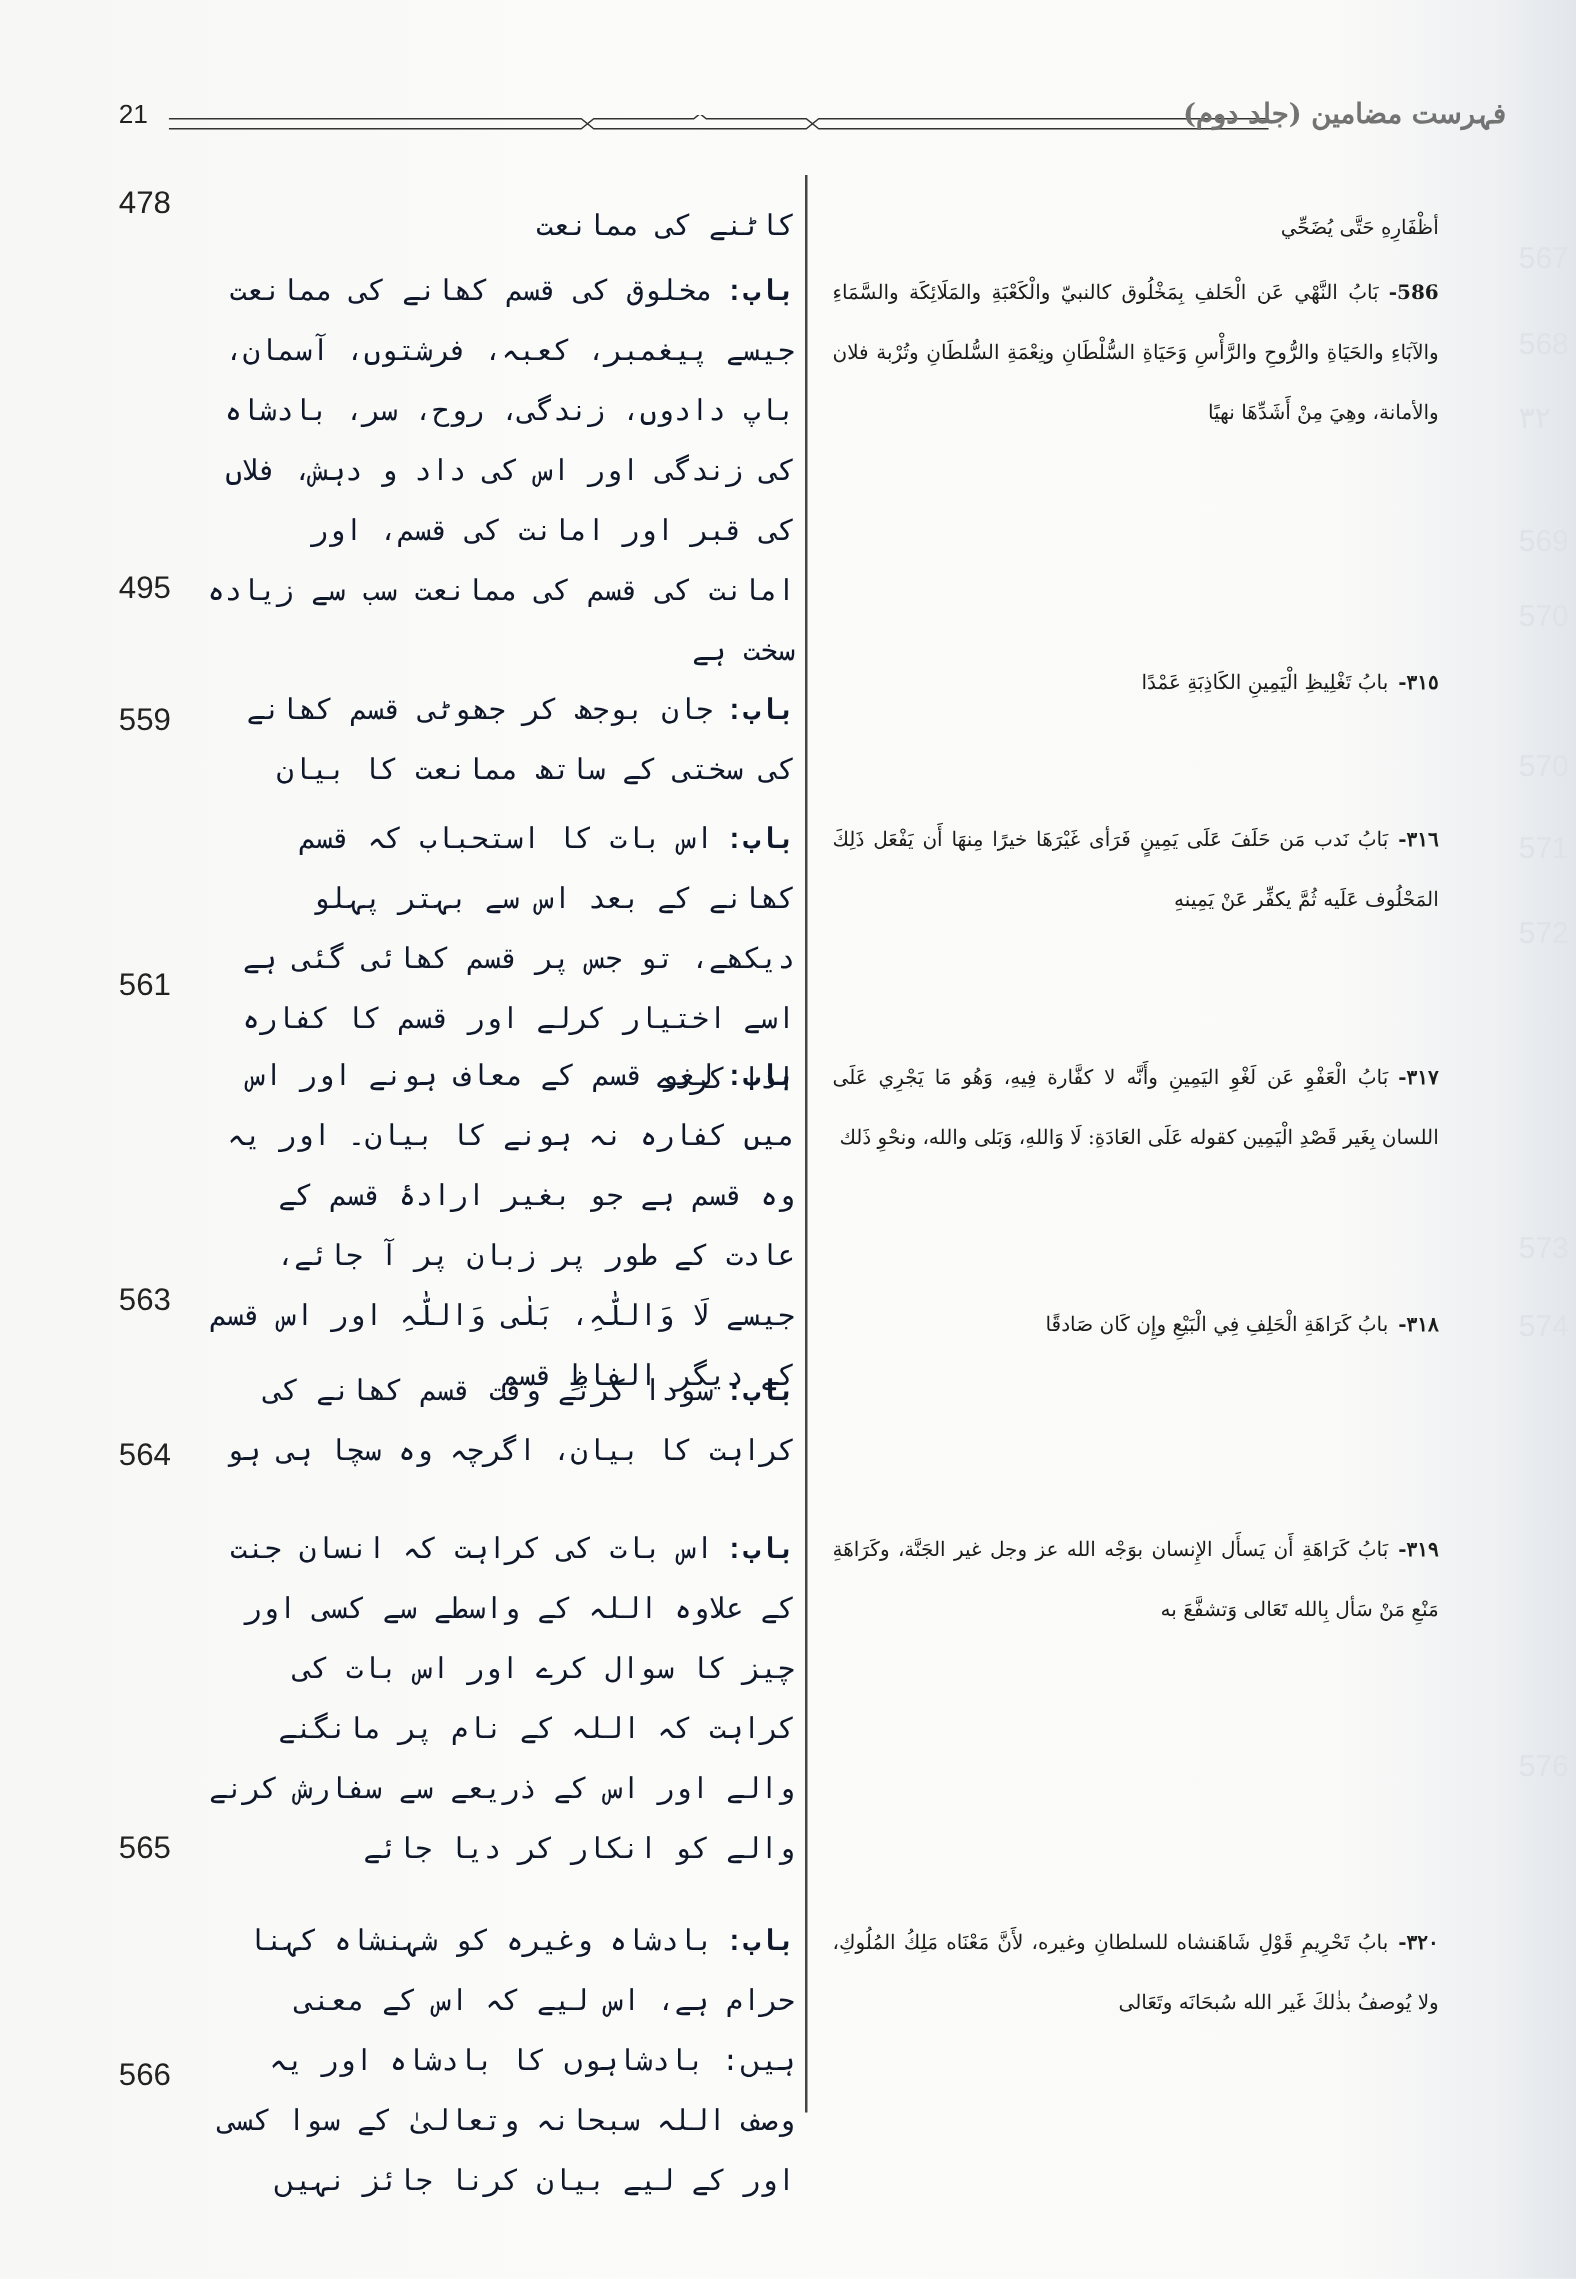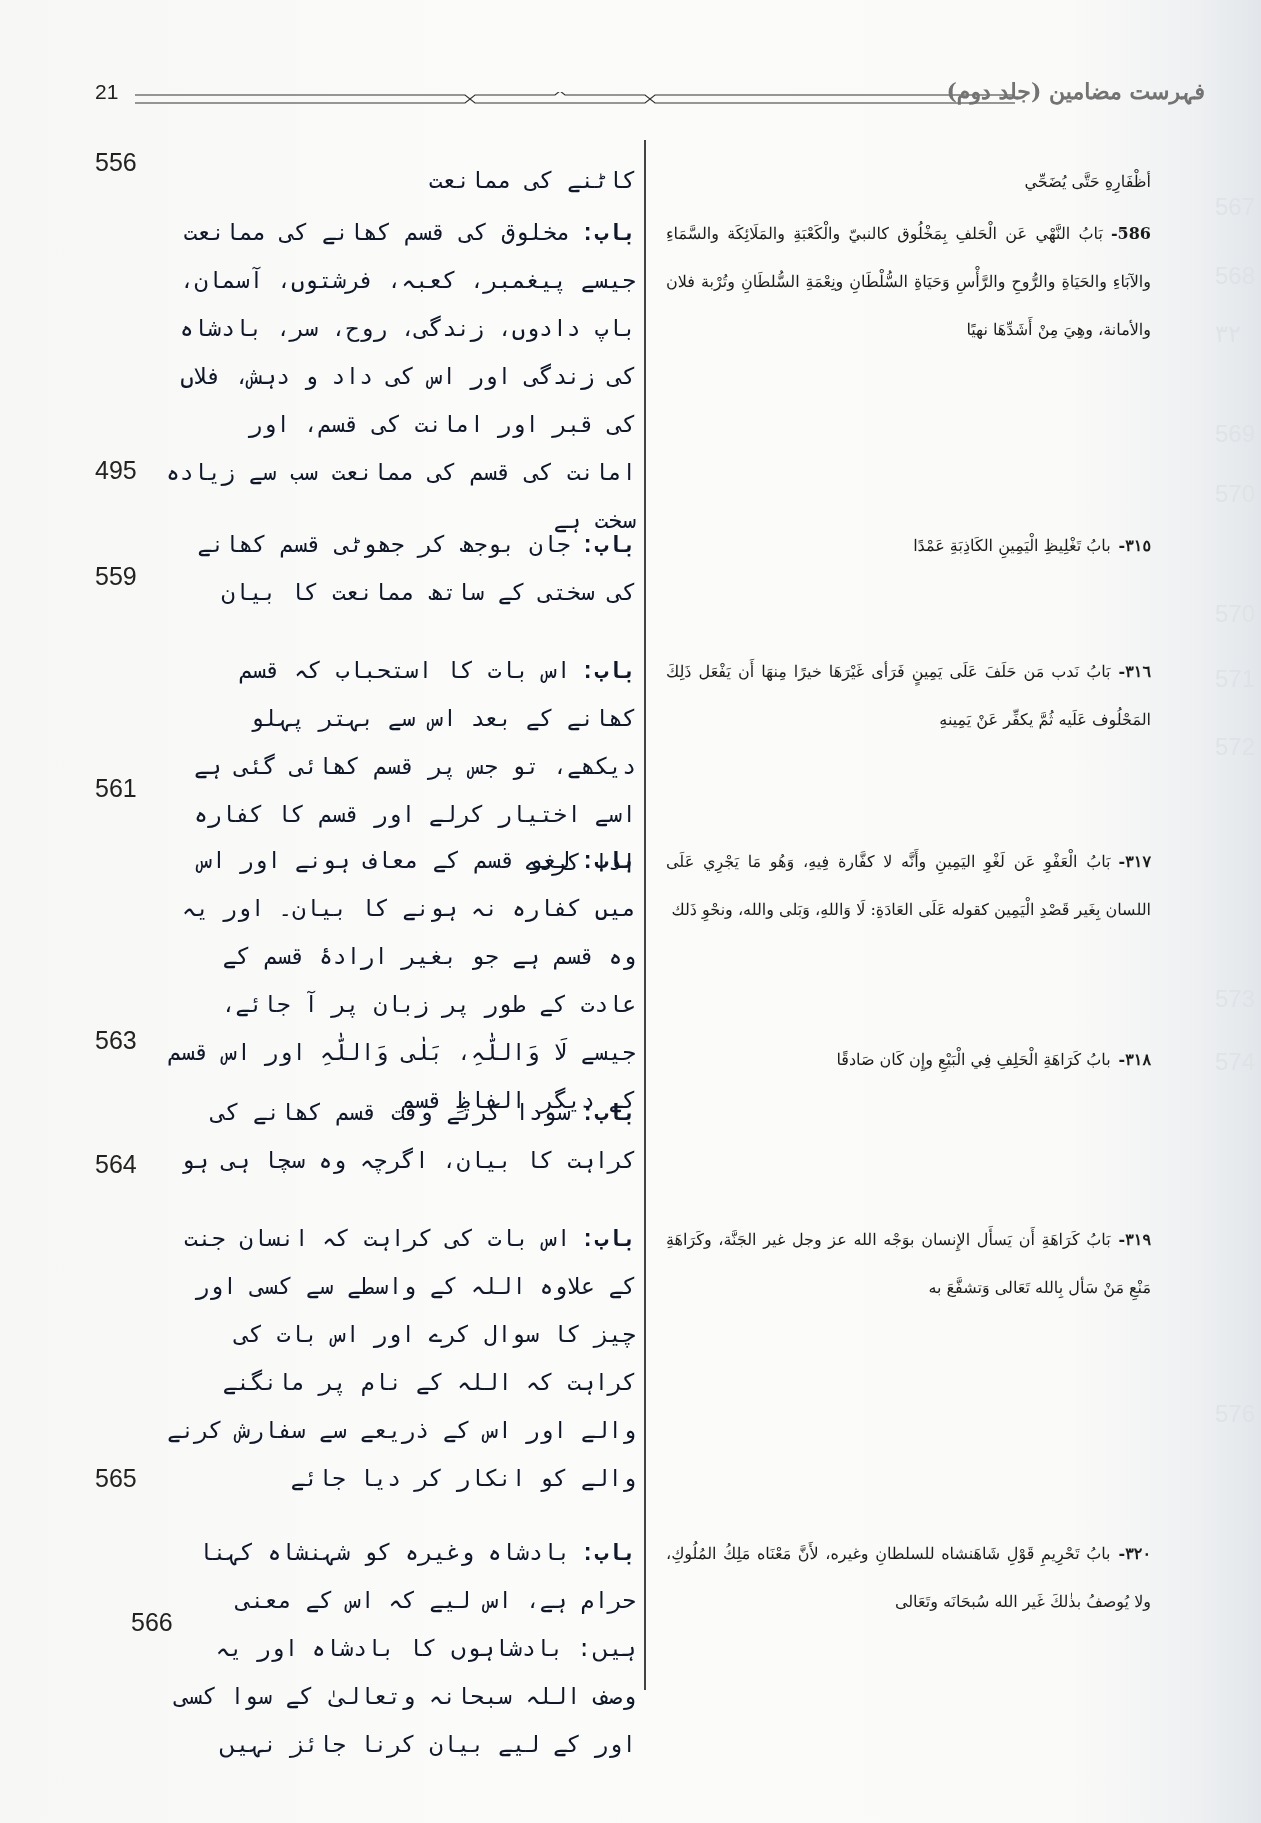--- a/index.html
+++ b/index.html
@@ -30,42 +30,42 @@
     <path d="M0 11 H330 L340 3 H420 L425 -1 L430 3 H510 L520 11 H880" stroke="#333" stroke-width="1.2" fill="none"></path>
   </svg>
   <span class="header-title">فہرست مضامین (جلد دوم)</span>
 </div>
 
 <div class="divider"></div>
 
 <div id="entries">
     <div class="ar" style="top: 158px;"><span>أظْفَارِهِ حَتَّى يُضَحِّي</span></div>
     <div class="ur" style="top: 158px;"><span>کاٹنے کی ممانعت</span></div>
-    <div class="pg" style="top: 148px;">556</div>
+    <div class="pg" style="top: 148px;">478</div>
     <div class="ar" style="top: 210px;"><span class="num">586-</span><span>بَابُ النَّهْي عَن الْحَلفِ بِمَخْلُوق كالنبيّ والْكَعْبَةِ والمَلَائِكَة والسَّمَاءِ والآبَاءِ والحَيَاةِ والرُّوحِ والرَّأْسِ وَحَيَاةِ السُّلْطَانِ ونِعْمَةِ السُّلطَانِ وتُرْبة فلان والأمانة، وهِيَ مِنْ أَشَدِّهَا نهيًا</span></div>
     <div class="ur" style="top: 210px;"><span class="bab">باب:</span><span>مخلوق کی قسم کھانے کی ممانعت جیسے پیغمبر، کعبہ، فرشتوں، آسمان، باپ دادوں، زندگی، روح، سر، بادشاہ کی زندگی اور اس کی داد و دہش، فلاں کی قبر اور امانت کی قسم، اور امانت کی قسم کی ممانعت سب سے زیادہ سخت ہے</span></div>
     <div class="pg" style="top: 456px;">495</div>
     <div class="ar" style="top: 522px;"><span class="num">٣١٥-</span><span>بابُ تَغْلِيظِ الْيَمِينِ الكَاذِبَةِ عَمْدًا</span></div>
-    <div class="ur" style="top: 522px;"><span class="bab">باب:</span><span>جان بوجھ کر جھوٹی قسم کھانے کی سختی کے ساتھ ممانعت کا بیان</span></div>
+    <div class="ur" style="top: 545px;"><span class="bab">باب:</span><span>جان بوجھ کر جھوٹی قسم کھانے کی سختی کے ساتھ ممانعت کا بیان</span></div>
     <div class="pg" style="top: 562px;">559</div>
     <div class="ar" style="top: 648px;"><span class="num">٣١٦-</span><span>بَابُ نَدب مَن حَلَفَ عَلَى يَمِينٍ فَرَأى غَيْرَهَا خيرًا مِنهَا أَن يَفْعَل ذَلِكَ المَحْلُوف عَلَيه ثُمَّ يكفِّر عَنْ يَمِينهِ</span></div>
     <div class="ur" style="top: 648px;"><span class="bab">باب:</span><span>اس بات کا استحباب کہ قسم کھانے کے بعد اس سے بہتر پہلو دیکھے، تو جس پر قسم کھائی گئی ہے اسے اختیار کرلے اور قسم کا کفارہ ادا کردے</span></div>
     <div class="pg" style="top: 774px;">561</div>
     <div class="ar" style="top: 838px;"><span class="num">٣١٧-</span><span>بَابُ الْعَفْوِ عَن لَغْوِ اليَمِينِ وأَنَّه لا كفَّارة فِيهِ، وَهُو مَا يَجْرِي عَلَى اللسان بِغَير قَصْدِ الْيَمِين كقوله عَلَى العَادَةِ: لَا وَاللهِ، وَبَلى والله، ونحْوِ ذَلك</span></div>
     <div class="ur" style="top: 838px;"><span class="bab">باب:</span><span>لغو قسم کے معاف ہونے اور اس میں کفارہ نہ ہونے کا بیان۔ اور یہ وہ قسم ہے جو بغیر ارادۂ قسم کے عادت کے طور پر زبان پر آ جائے، جیسے لَا وَاللّٰہِ، بَلٰی وَاللّٰہِ اور اس قسم کے دیگر الفاظِ قسم</span></div>
     <div class="pg" style="top: 1026px;">563</div>
     <div class="ar" style="top: 1036px;"><span class="num">٣١٨-</span><span>بابُ كَرَاهَةِ الْحَلِفِ فِي الْبَيْعِ وإِن كَان صَادقًا</span></div>
     <div class="ur" style="top: 1090px;"><span class="bab">باب:</span><span>سودا کرتے وقت قسم کھانے کی کراہت کا بیان، اگرچہ وہ سچا ہی ہو</span></div>
     <div class="pg" style="top: 1150px;">564</div>
     <div class="ar" style="top: 1216px;"><span class="num">٣١٩-</span><span>بَابُ كَرَاهَةِ أَن يَسأَل الإِنسان بوَجْه الله عز وجل غير الجَنَّة، وكَرَاهَةِ مَنْعِ مَنْ سَأل بِالله تَعَالى وَتشفَّعَ به</span></div>
     <div class="ur" style="top: 1216px;"><span class="bab">باب:</span><span>اس بات کی کراہت کہ انسان جنت کے علاوہ اللہ کے واسطے سے کسی اور چیز کا سوال کرے اور اس بات کی کراہت کہ اللہ کے نام پر مانگنے والے اور اس کے ذریعے سے سفارش کرنے والے کو انکار کر دیا جائے</span></div>
     <div class="pg" style="top: 1464px;">565</div>
     <div class="ar" style="top: 1530px;"><span class="num">٣٢٠-</span><span>بابُ تَحْرِيمِ قَوْلِ شَاهَنشاه للسلطانِ وغيره، لأَنَّ مَعْنَاه مَلِكُ المُلُوكِ، ولا يُوصفُ بذٰلكَ غَير الله سُبحَانَه وتَعَالى</span></div>
     <div class="ur" style="top: 1530px;"><span class="bab">باب:</span><span>بادشاہ وغیرہ کو شہنشاہ کہنا حرام ہے، اس لیے کہ اس کے معنی ہیں: بادشاہوں کا بادشاہ اور یہ وصف اللہ سبحانہ وتعالیٰ کے سوا کسی اور کے لیے بیان کرنا جائز نہیں</span></div>
-    <div class="pg" style="top: 1608px; margin-left: 36px;">566</div>
+    <div class="pg" style="top: 1646px;">566</div>
   </div>
 <div id="ghosts">
     <div class="ghost" style="top: 193px;">567</div>
     <div class="ghost" style="top: 262px;">568</div>
     <div class="ghost" style="top: 320px;">٣٢</div>
     <div class="ghost" style="top: 420px;">569</div>
     <div class="ghost" style="top: 480px;">570</div>
     <div class="ghost" style="top: 600px;">570</div>
     <div class="ghost" style="top: 665px;">571</div>
     <div class="ghost" style="top: 733px;">572</div>

